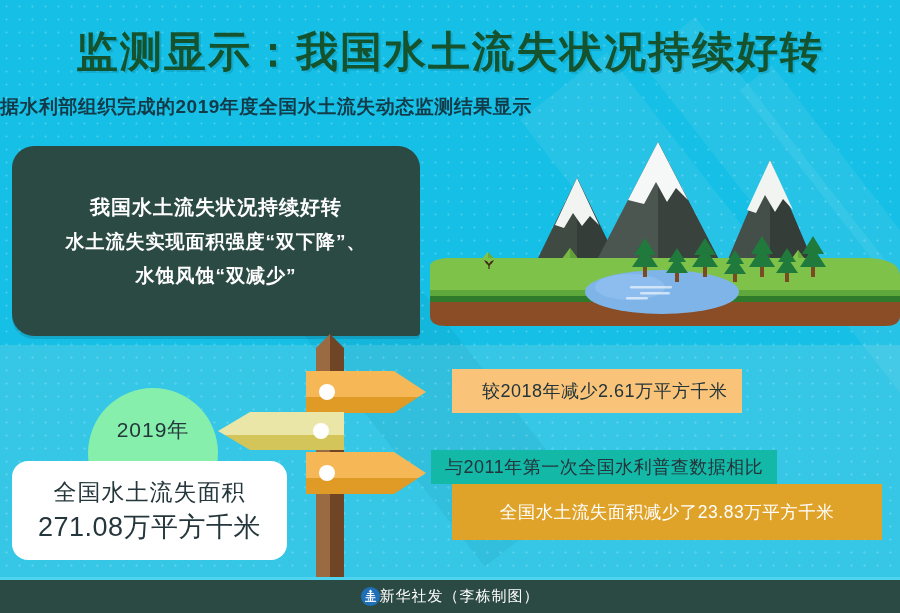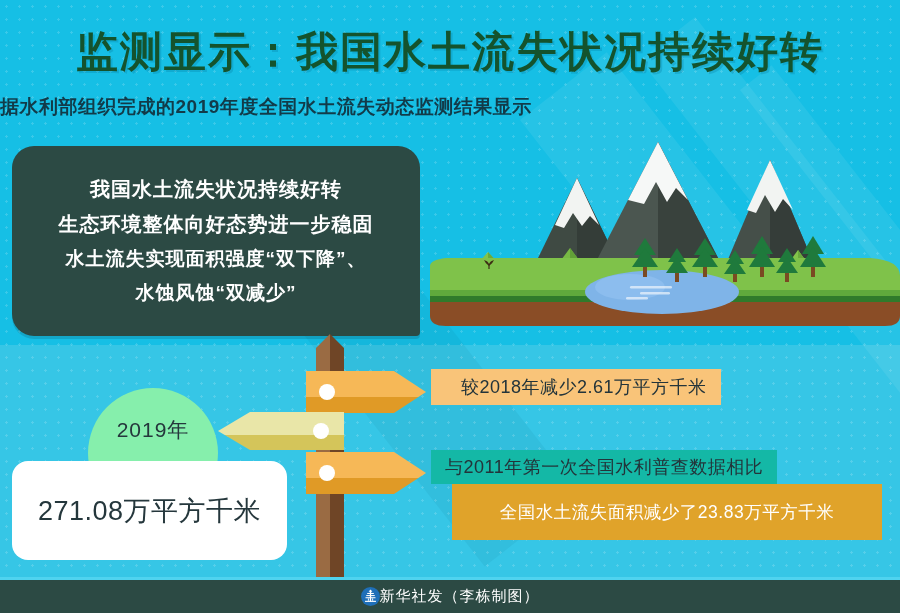--- a/index.html
+++ b/index.html
@@ -131,21 +131,21 @@
   
   .bar {
     position:absolute;
     display:flex; align-items:center;
     padding:0 14px;
     white-space:nowrap;
     color:#23343a;
     letter-spacing:.5px;
   }
   #bar1 {
-    left:431px; top:369px; height:36px;
+    left:452px; top:369px; height:44px;
     background:#f9c479; font-size:18px;padding-left:30px;
   }
   #bar2 {
     left:431px; top:450px; height:34px;
     background:#14b8a6; font-size:18px;
   }
   #bar3 {
     left:452px; top:484px; width:430px; height:56px;
     background:#e0a32a;
     flex-direction:column; align-items:center; justify-content:center;
@@ -260,21 +260,20 @@
   <g transform="translate(59,126)" fill="#3d2d14">
     <path d="M0,0 q-4,-3 -5,-6 q4,1 5,4 z"></path>
     <path d="M0,0 q4,-3 5,-6 q-4,1 -5,4 z"></path>
     <rect x="-0.6" y="-1" width="1.2" height="4"></rect>
   </g>
 </svg>
 </div>
 
 <div id="callout">
   <div class="line">我国水土流失状况持续好转</div>
-  <div class="line">生态环境整体向好态势进一步稳固</div>
   <div class="line small">水土流失实现面积强度“双下降”、</div>
   <div class="line small">水蚀风蚀“双减少”</div>
 </div>
 
 <div id="post">
   <svg class="post-top" viewBox="0 0 28 18">
     <polygon points="14,0 28,14 28,18 14,18" fill="#6f4526"></polygon>
     <polygon points="14,0 0,14 0,18 14,18" fill="#9a6b43"></polygon>
   </svg>
   <div class="post-body"></div>
@@ -292,20 +291,21 @@
 
 <div class="sign sign-r" id="sign2">
   <div class="body"></div>
   <div class="dot"></div>
 </div>
 
 <div id="card-circle">
   <span class="yr">2019年</span>
 </div>
 <div id="card-box">
+  <span class="l1">全国水土流失面积</span>
   <span class="l2">271.08万平方千米</span>
 </div>
 
 <div class="bar" id="bar1">较2018年减少2.61万平方千米</div>
 <div class="bar" id="bar2">与2011年第一次全国水利普查数据相比</div>
 <div class="bar" id="bar3">
   <span class="l">全国水土流失面积减少了23.83万平方千米</span>
 </div>
 
 <div id="footer-strip"></div>

